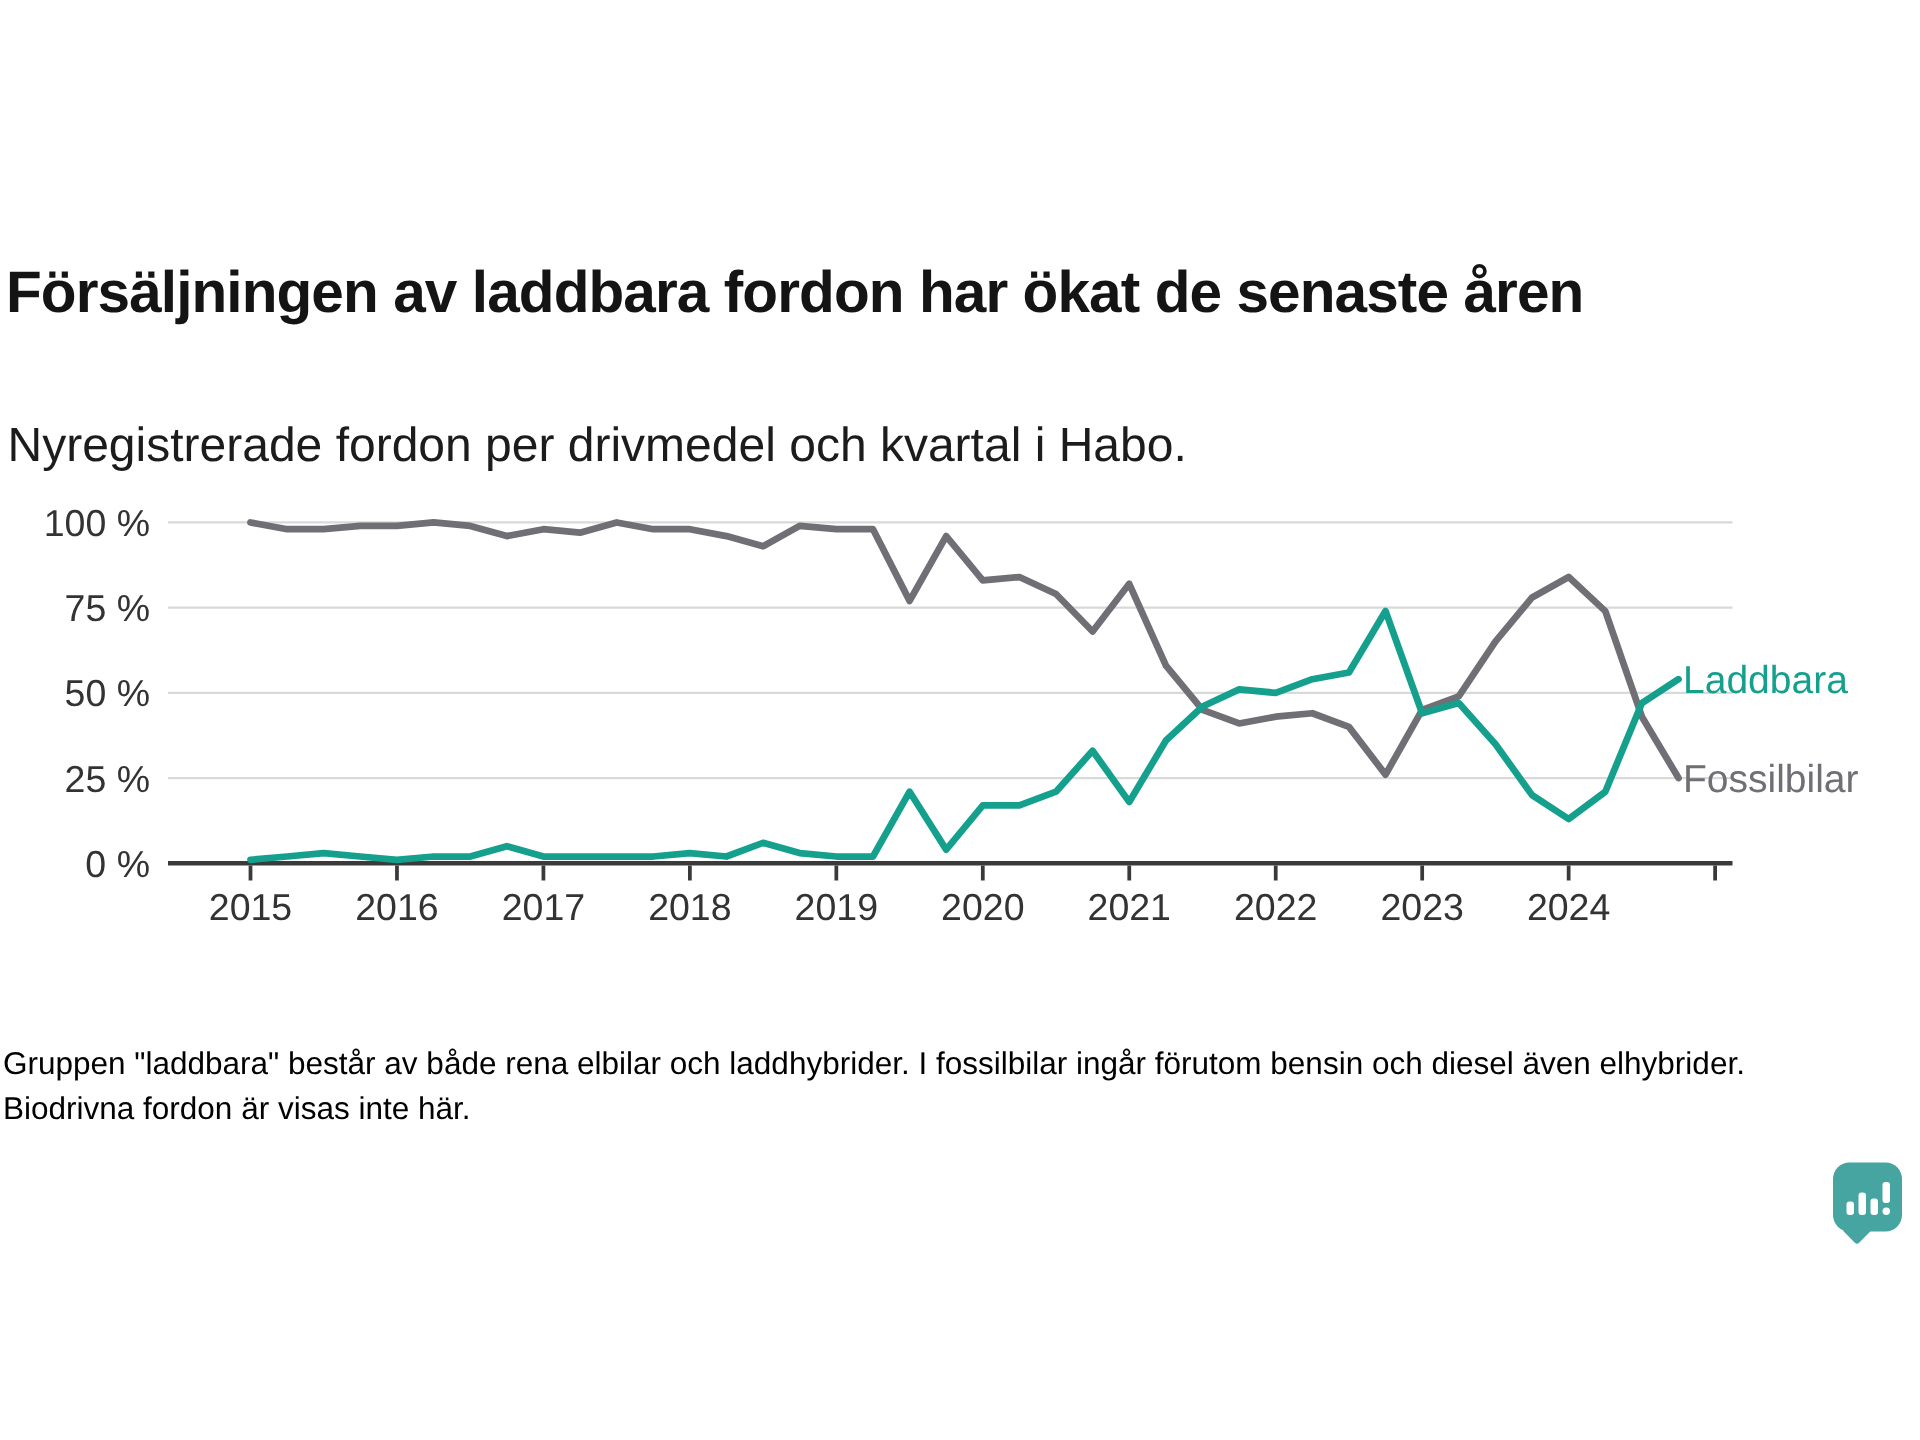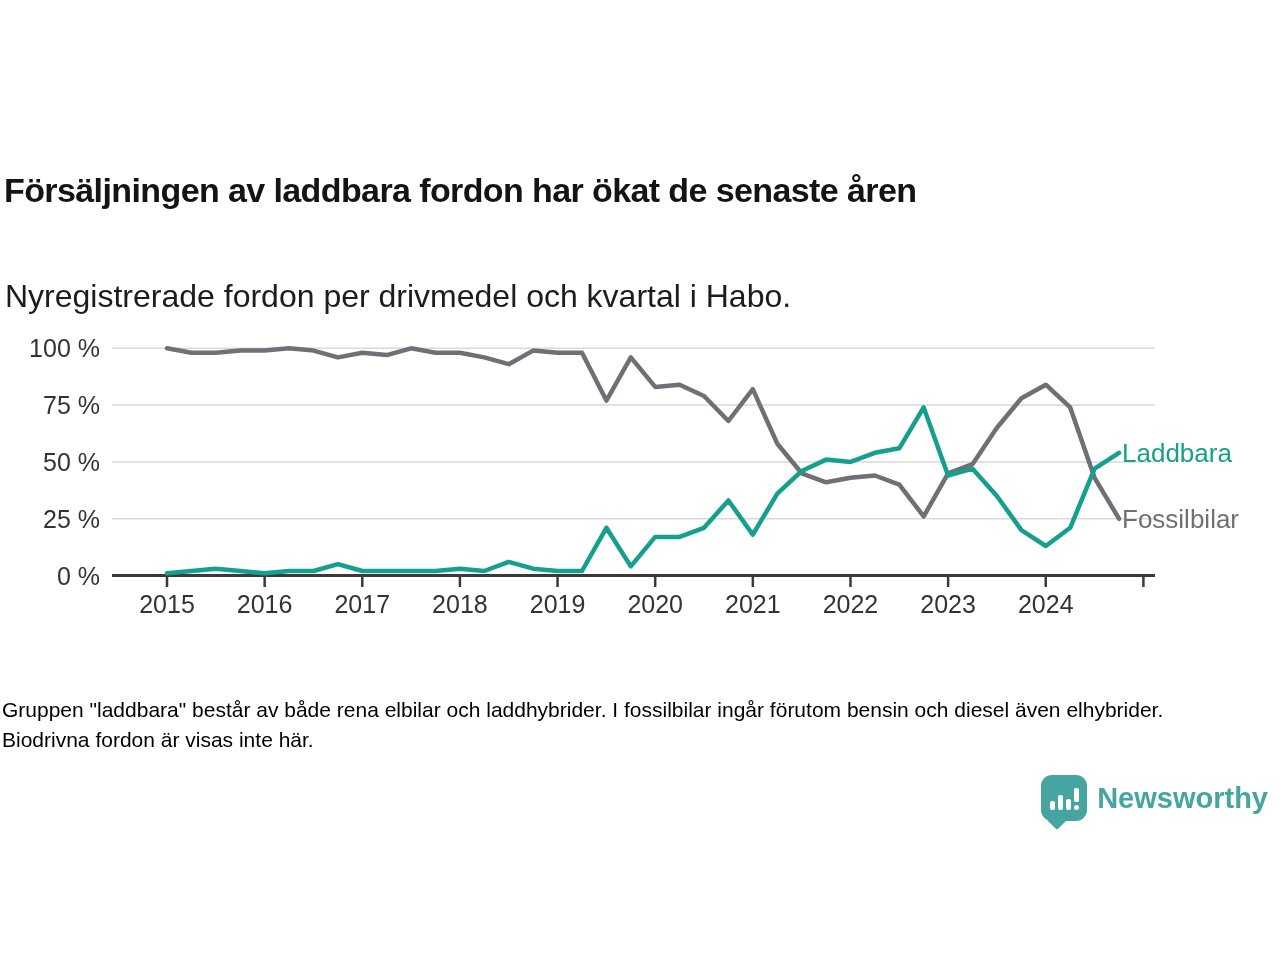--- a/index.html
+++ b/index.html
@@ -2,21 +2,21 @@
 <html lang="sv"><head>
 <meta charset="utf-8">
 <style>
   html,body{margin:0;padding:0;}
   body{
     width:1280px;height:960px;position:relative;background:#ffffff;
     font-family:"Liberation Sans", sans-serif;overflow:hidden;
   }
   .title{
     position:absolute;left:4px;top:149px;width:1260px;
-    font-size:34px;font-weight:700;color:#141414;letter-spacing:-0.6px;line-height:1.1;
+    font-size:39px;font-weight:700;color:#141414;letter-spacing:-0.6px;line-height:1.1;
   }
   .subtitle{
     position:absolute;left:5px;top:246px;width:1200px;
     font-size:32px;font-weight:400;color:#1c1c1c;
   }
   .chart-wrap{position:absolute;left:0;top:0;width:1280px;height:960px;margin:0;}
   svg{position:absolute;left:0;top:0;pointer-events:none;}
   .grid{stroke:#d9d9d9;stroke-width:1.5;}
   .axis{stroke:#3a3a3a;stroke-width:3;}
   .tick{stroke:#3a3a3a;stroke-width:2.5;}
@@ -98,14 +98,13 @@
   <span class="logo-icon">
     <span class="logo-tail"></span>
     <span class="bar bar1"></span>
     <span class="bar bar2"></span>
     <span class="bar bar3"></span>
     <span class="excl">
       <span class="excl-bar"></span>
         <span class="excl-dot"></span>
     </span>
   </span>
-  <span class="logo-text">Newsworthy</span>
 </div>
 
 </body></html>

